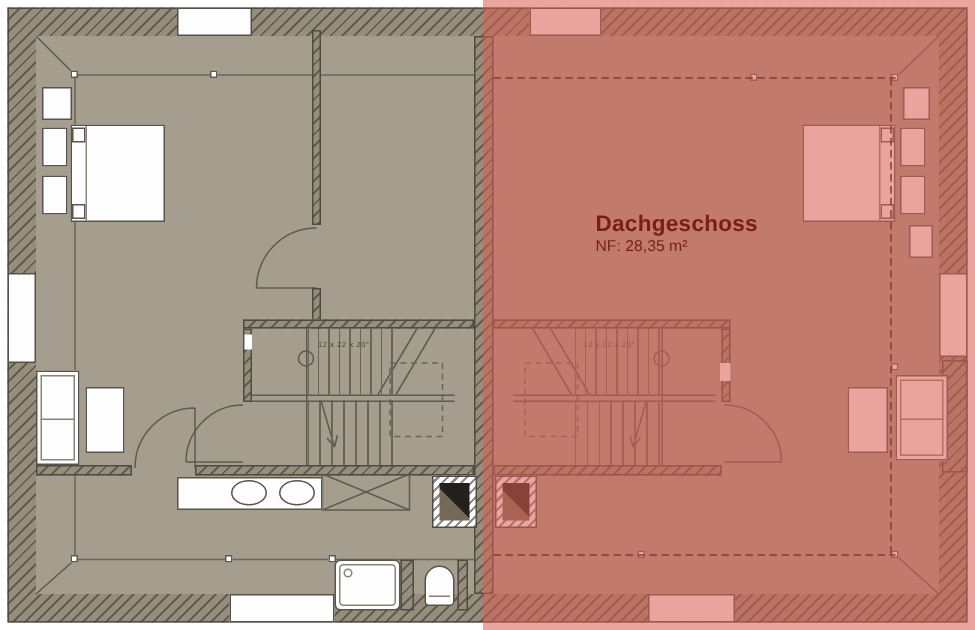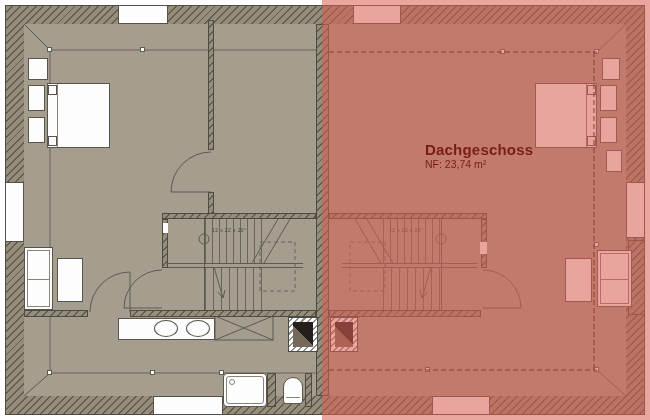--- a/index.html
+++ b/index.html
@@ -172,18 +172,18 @@
   <div class="abs stair-label" style="left:389px;top:227px;">12 x 22 x 20°</div>
 
   <div class="abs overlay" style="left:322px;top:0;width:328px;height:420px;"></div>
 
   <svg class="abs" style="left:0;top:0;" width="650" height="420" viewBox="0 0 650 420">
     <g stroke="#8d3a2f" stroke-width="1" fill="none" stroke-dasharray="5,3">
       <path d="M329,52 H597 M594,52 V370 M329,370 H597"></path>
     </g>
   </svg>
 
-  <div class="abs" style="left:397px;top:141px;margin-left:28px;">
+  <div class="abs" style="left:397px;top:141px;">
     <div class="title-name">Dachgeschoss</div>
-    <div class="title-area">NF: 23,74 m²</div>
+    <div class="title-area">NF: 28,35 m²</div>
   </div>
 
 </div>
 
 </body></html>

